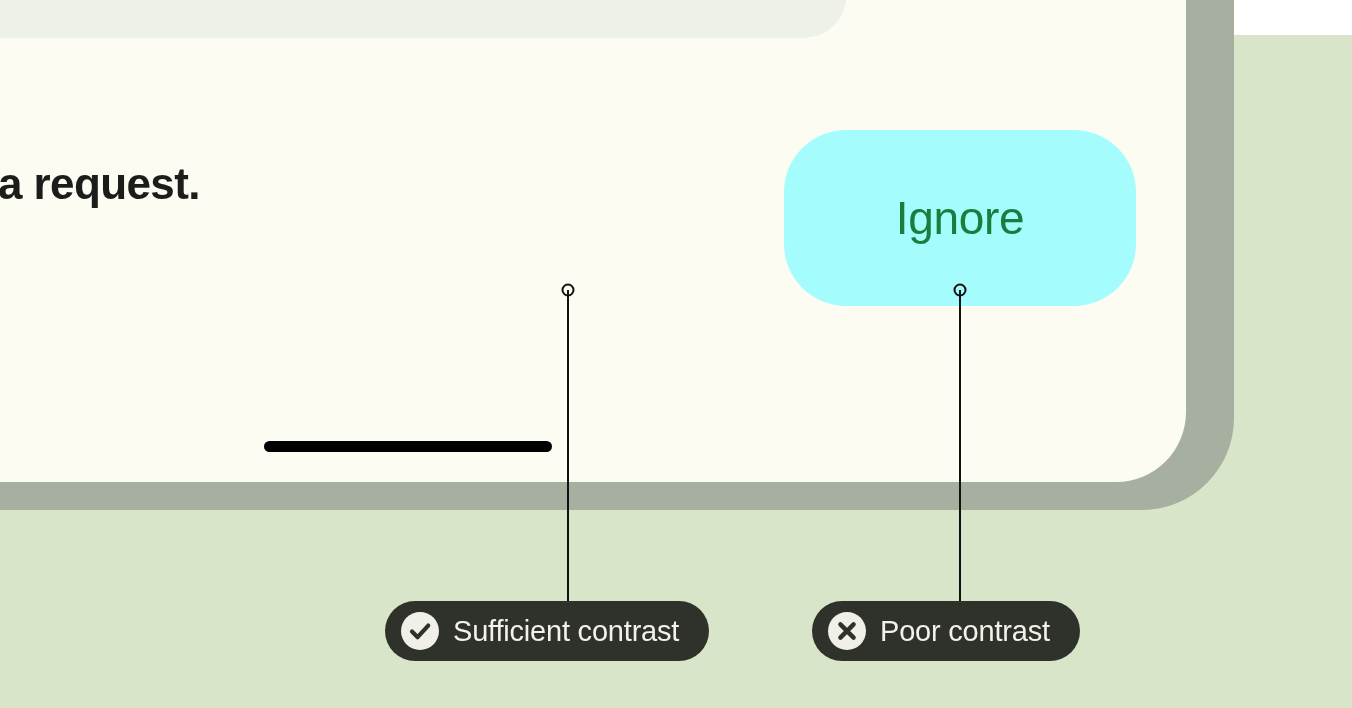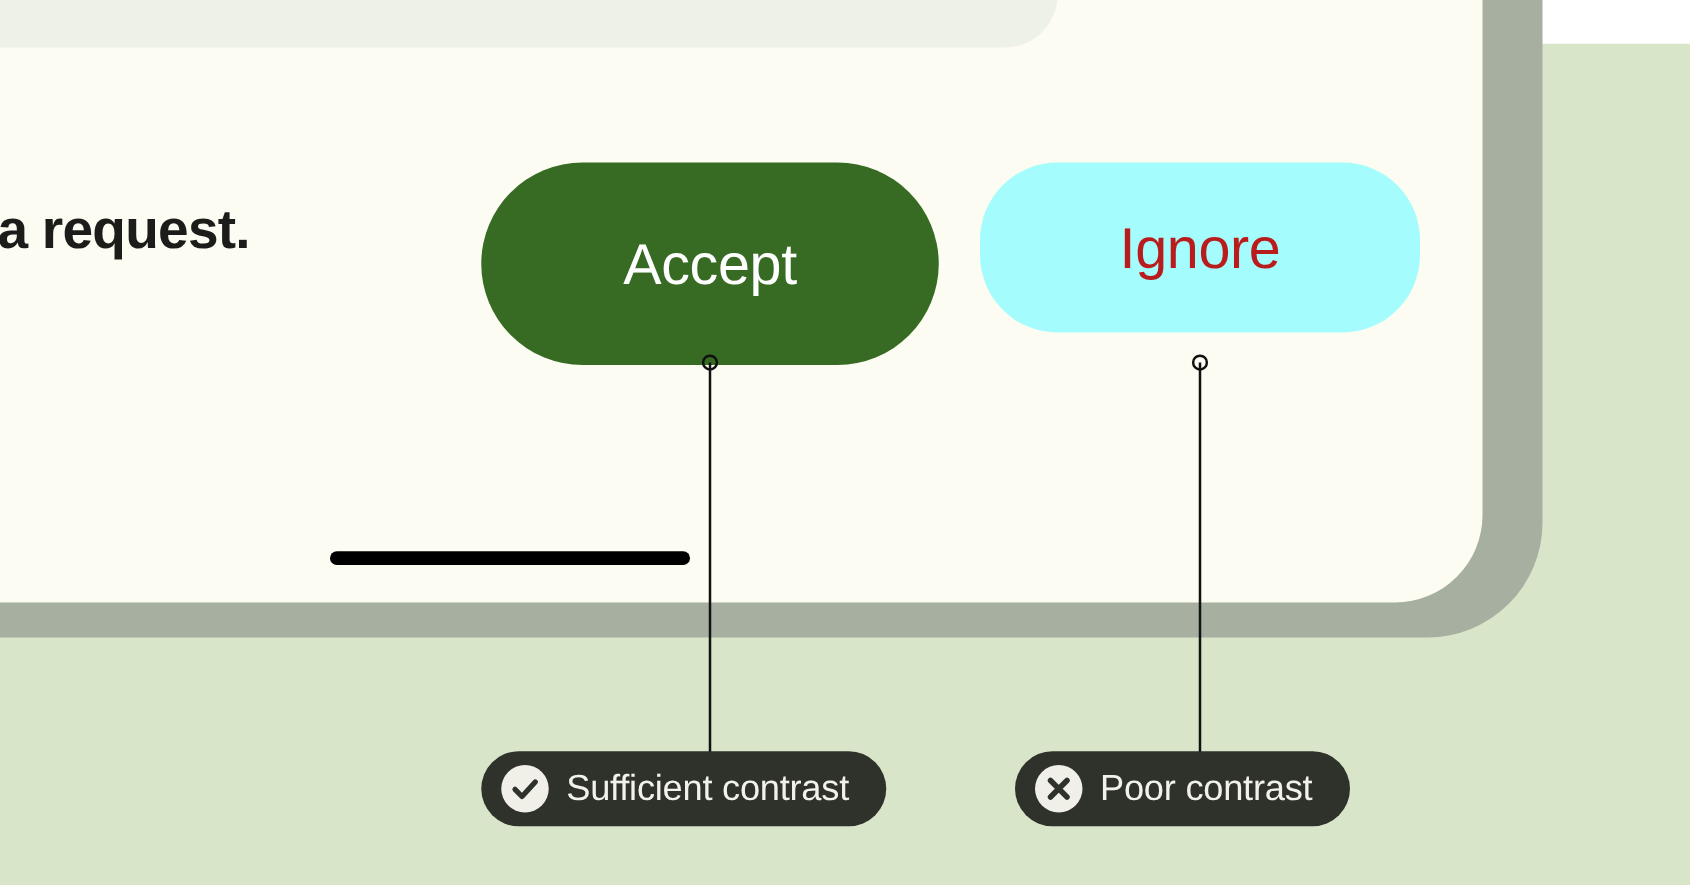--- a/index.html
+++ b/index.html
@@ -72,23 +72,23 @@
     white-space:nowrap;
   }
   .btn-accept {
     left:385px; top:95px;
     width:366px; height:162px;
     background:#376B23;
     color:#FFFFFF;
   }
   .btn-ignore {
     left:784px; top:95px;
-    width:352px; height:136px;
+    width:352px; height:176px;
     background:#A5FCFC;
-    color:#b91c1c;
+    color:#15803d;
     border-radius:62px;
   }
 
   
   .home-indicator {
     position:absolute;
     left:264px; top:406px;
     width:288px; height:11px;
     background:#000000;
     border-radius:999px;
@@ -155,21 +155,20 @@
 <div id="stage">
 
   <div class="device-bezel"></div>
   <div class="device-screen">
 
     <div class="card card-bottom"></div>
   </div>
 
   <div class="row-text">a request.</div>
 
-  <button class="btn btn-accept">Accept</button>
 
   <button class="btn btn-ignore">Ignore</button>
 
   <div class="home-indicator"></div>
 
   <div class="connector conn-accept">
     <div class="dot"></div>
     <div class="line"></div>
   </div>
 

